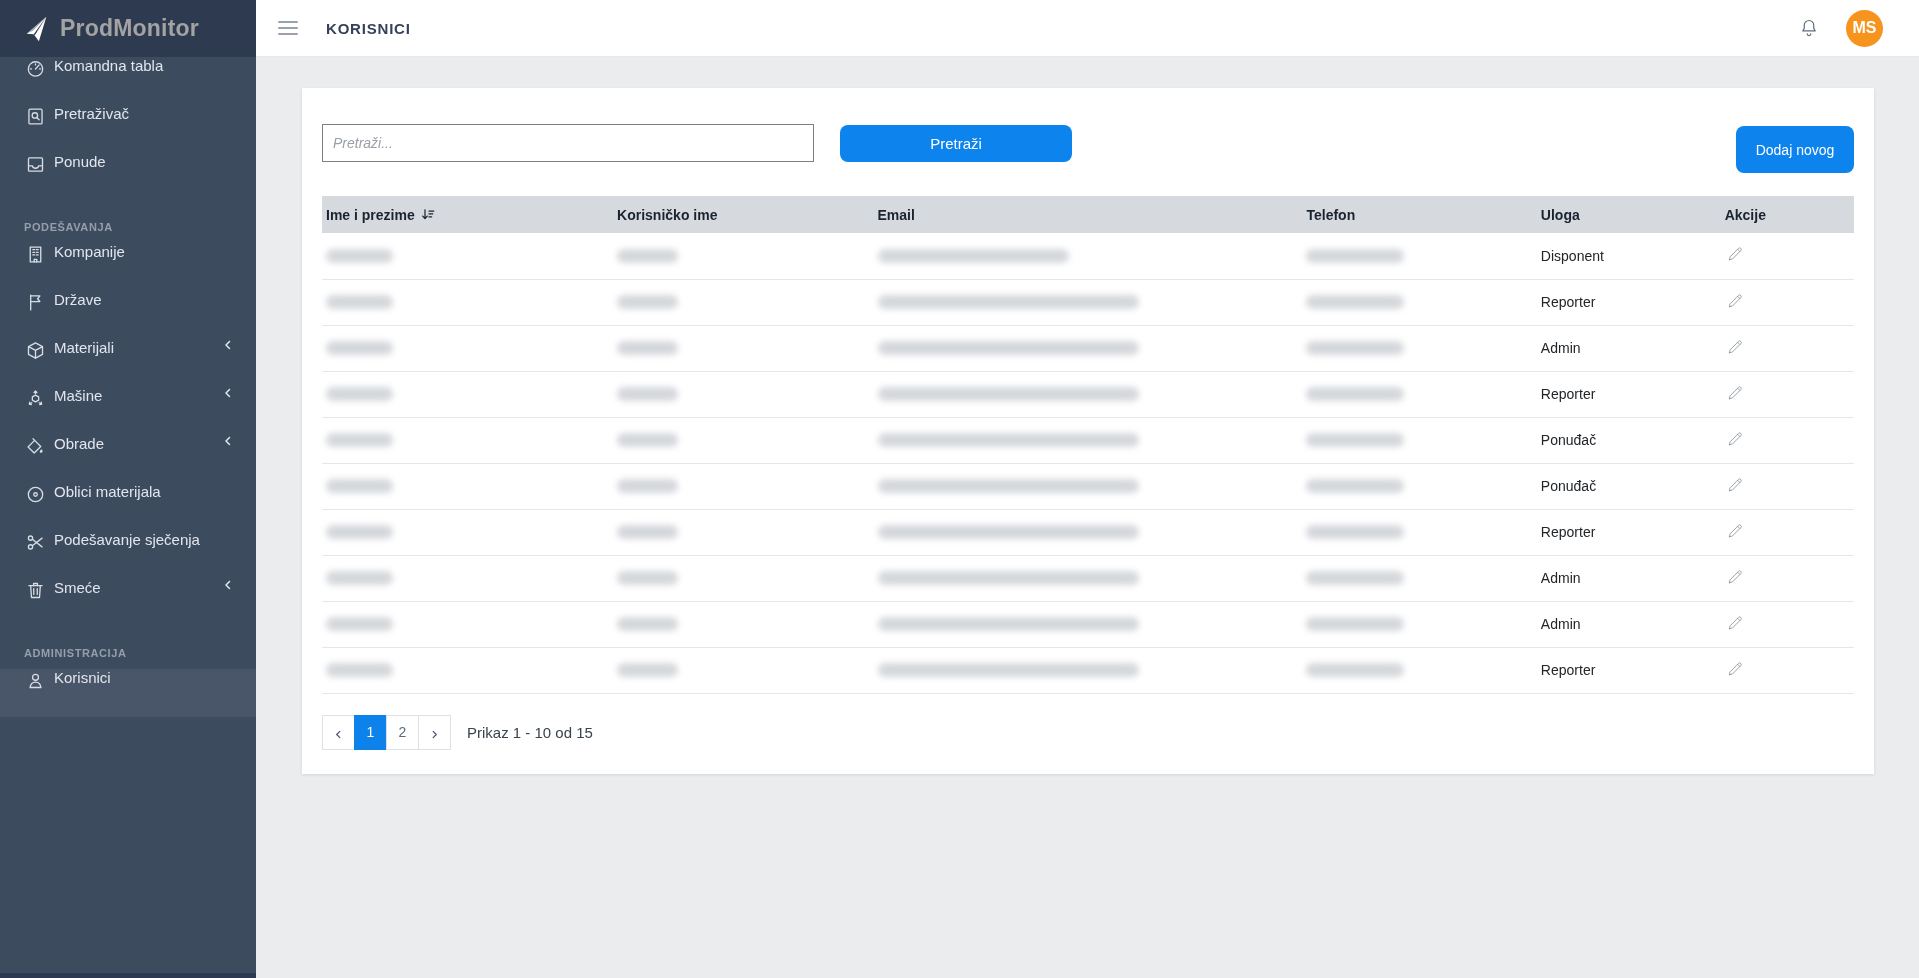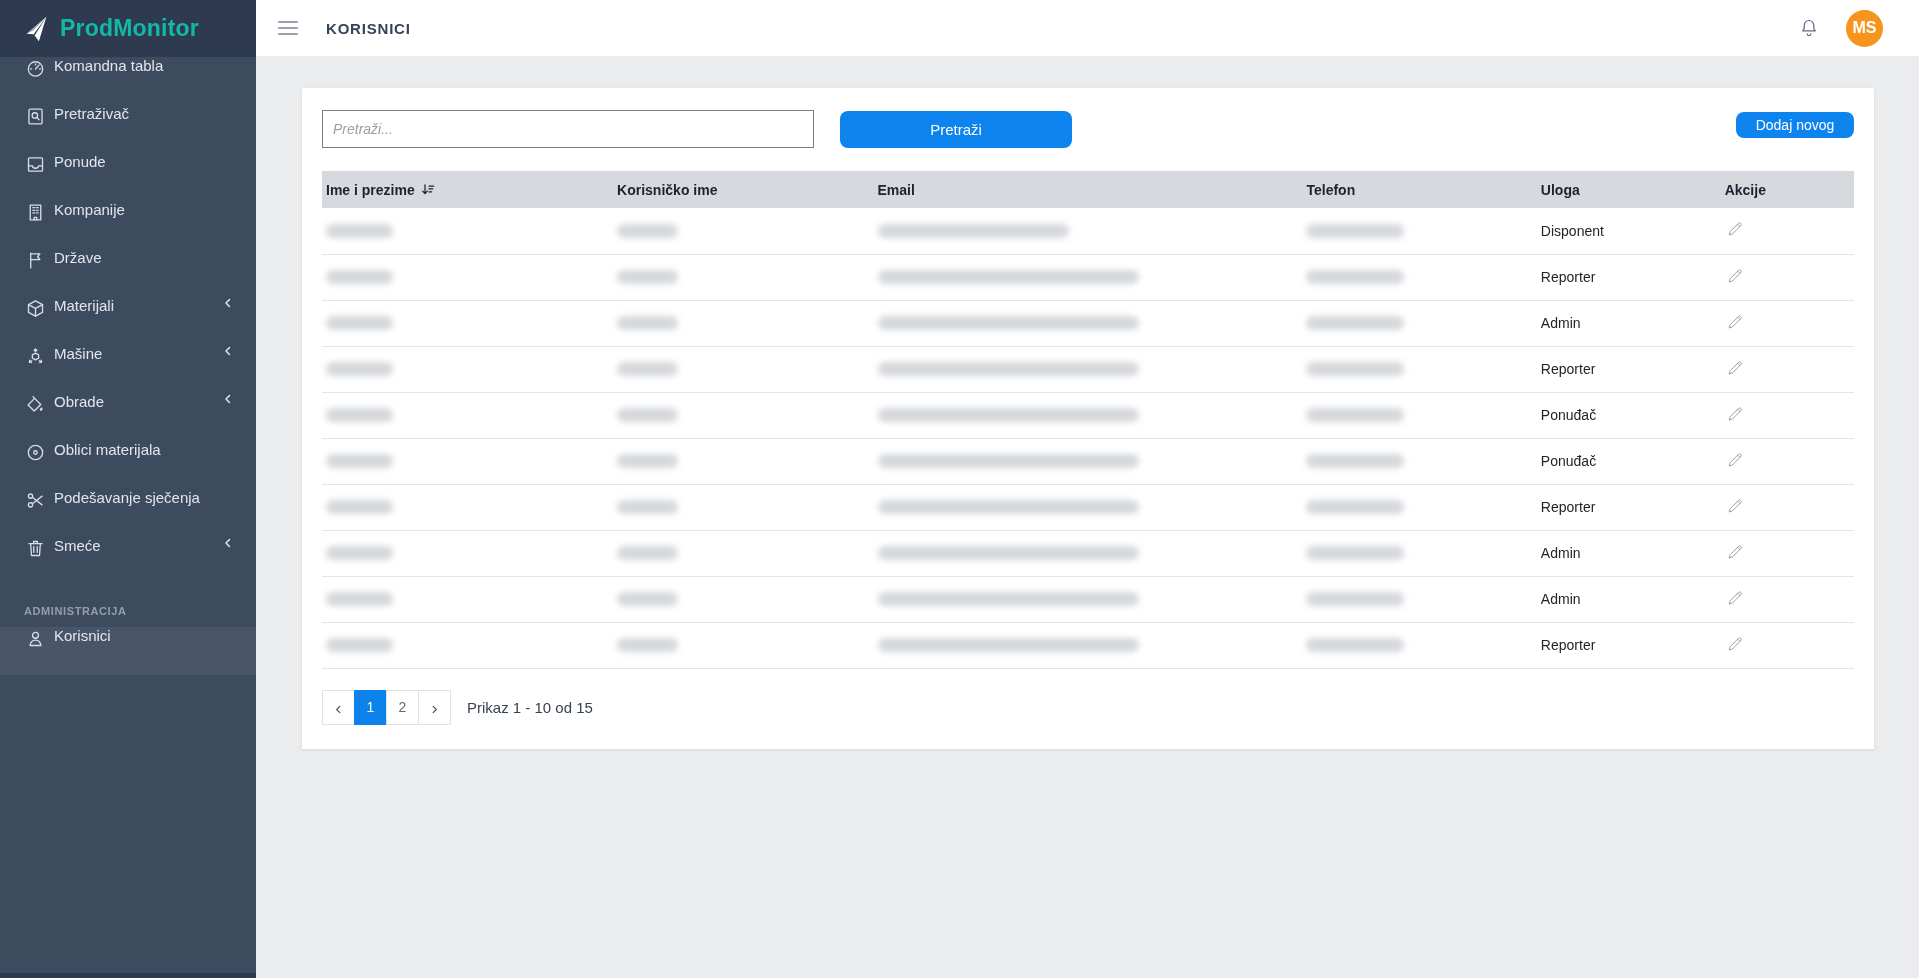--- a/index.html
+++ b/index.html
@@ -3,21 +3,21 @@
 <meta charset="utf-8">
 <style>
   * { margin:0; padding:0; box-sizing:border-box; }
   html,body { width:1919px; height:978px; overflow:hidden; }
   body { font-family:"Liberation Sans", sans-serif; background:#eaecee; display:flex; }
 
   
   .sidebar { width:256px; min-width:256px; height:978px; background:#3d4b5f; color:#dfe4ea; position:relative; }
   .sidebar-footer-strip { position:absolute; bottom:0; left:0; width:100%; height:5px; background:#2d3950; }
   .logo-bar { height:57px; background:#2e3a50; display:flex; align-items:center; padding-left:22px; gap:8px; }
-  .logo-text { color:#14b8a6; font-size:23px; font-weight:bold; letter-spacing:.2px; }
+  .logo-text { color:#a3a3a3; font-size:23px; font-weight:bold; letter-spacing:.2px; }
   .nav-item { height:48px; display:flex; align-items:flex-start; padding:0 22px 0 24px; gap:8px; font-size:15px; color:#e2e6ec; cursor:pointer; }
   .nav-item.active { background:#49566a; }
   .nav-item .nav-icon { width:22px; height:22px; display:flex; align-items:center; justify-content:center; color:#d7dde4; flex:none; }
   .nav-item svg { stroke:currentColor; fill:none; stroke-width:1.5; stroke-linecap:round; stroke-linejoin:round; }
   .nav-chevron { margin-left:auto; width:12px; height:12px; color:#e2e6ec; display:flex; }
   .section-label { padding:20px 0 10px 24px; font-size:11px; font-weight:bold; letter-spacing:.6px; color:#959eac; }
 
   
   .main-col { flex:1; display:flex; flex-direction:column; }
   .topbar { height:57px; background:#fff; border-bottom:1px solid #e7e9eb; display:flex; align-items:center; padding:0 36px 0 22px; }
@@ -25,27 +25,27 @@
   .hamburger span { display:block; height:2px; background:#9aa3ad; border-radius:1px; }
   .page-title { margin-left:28px; font-size:15px; font-weight:600; color:#36425a; letter-spacing:.8px; }
   .topbar-right { margin-left:auto; display:flex; align-items:center; gap:26px; }
   .bell { width:22px; height:22px; color:#5c6b80; cursor:pointer; }
   .bell svg { stroke:currentColor; fill:none; stroke-width:1.3; stroke-linecap:round; stroke-linejoin:round; }
   .avatar { width:37px; height:37px; border-radius:50%; background:#f7941e; color:#fff; font-size:16px; font-weight:600;
             display:flex; align-items:center; justify-content:center; cursor:pointer; }
 
   
   .content { padding:31px 45px 0 46px; }
-  .card { width:1572px; background:#fff; box-shadow:0 1px 3px rgba(0,0,0,.10); padding:22px 20px 24px 20px; }
+  .card { width:1572px; background:#fff; box-shadow:0 1px 3px rgba(0,0,0,.10); padding:36px 20px 24px 20px; }
   .toolbar { display:flex; align-items:flex-start; margin-bottom:23px; }
   .search-input { width:492px; height:38px; border:1px solid #7b8087; padding:0 10px; font-size:14px; font-family:"Liberation Sans",sans-serif; color:#333; }
   .search-input::placeholder { font-style:italic; color:#9aa0a6; }
   .btn-blue { background:#0d83ee; color:#fff; border:none; border-radius:8px; font-size:15px; font-family:"Liberation Sans",sans-serif; cursor:pointer; }
   .btn-search { width:232px; height:37px; margin-left:26px; margin-top:1px; }
-  .btn-add { margin-left:auto; width:118px; height:26px; margin-top:2px; font-size:14px; }
+  .btn-add { margin-left:auto; width:118px; height:47px; margin-top:2px; font-size:14px; }
 
   
   table { width:100%; border-collapse:collapse; table-layout:fixed; }
   thead th { background:#d6d9dd; height:37px; text-align:left; font-size:14px; font-weight:bold; color:#1a2430; padding-left:4px;margin-left:40px; }
   th .th-inner { display:flex; align-items:center; gap:6px; }
   .sort-icon { width:15px; height:14px; display:inline-flex; }
   .sort-icon svg { stroke:#1a2430; fill:none; stroke-width:1.4; stroke-linecap:round; }
   tbody td { height:46px; border-bottom:1px solid #e4e6e9; font-size:14px; color:#212529; padding-left:4px; }
   .redact { height:14px; border-radius:7px; background:#c7cacf; filter:blur(3px); opacity:.75; }
   .redact.r-name  { width:67px; }
@@ -106,20 +106,21 @@
     <div class="nav-item">
       <span class="nav-icon">
         <svg viewBox="0 0 24 24" width="21" height="21">
             <rect x="4" y="4.5" width="16" height="15" rx="1"></rect>
             <path d="M4 13.5h4.5c0 1.7 1.6 2.8 3.5 2.8s3.5-1.1 3.5-2.8H20"></path>
           </svg>
       </span>
       <span>Ponude</span>
     </div>
 
+    <div class="section-label">PODEŠAVANJA</div>
 
     <div class="nav-item">
       <span class="nav-icon">
         <svg viewBox="0 0 24 24" width="21" height="21">
             <rect x="6" y="3.5" width="12" height="17"></rect>
             <path d="M9 6.5h2M13 6.5h2M9 9.5h2M13 9.5h2M9 12.5h2M13 12.5h2M10.5 20.5v-3h3v3"></path>
           </svg>
       </span>
       <span>Kompanije</span>
     </div>

